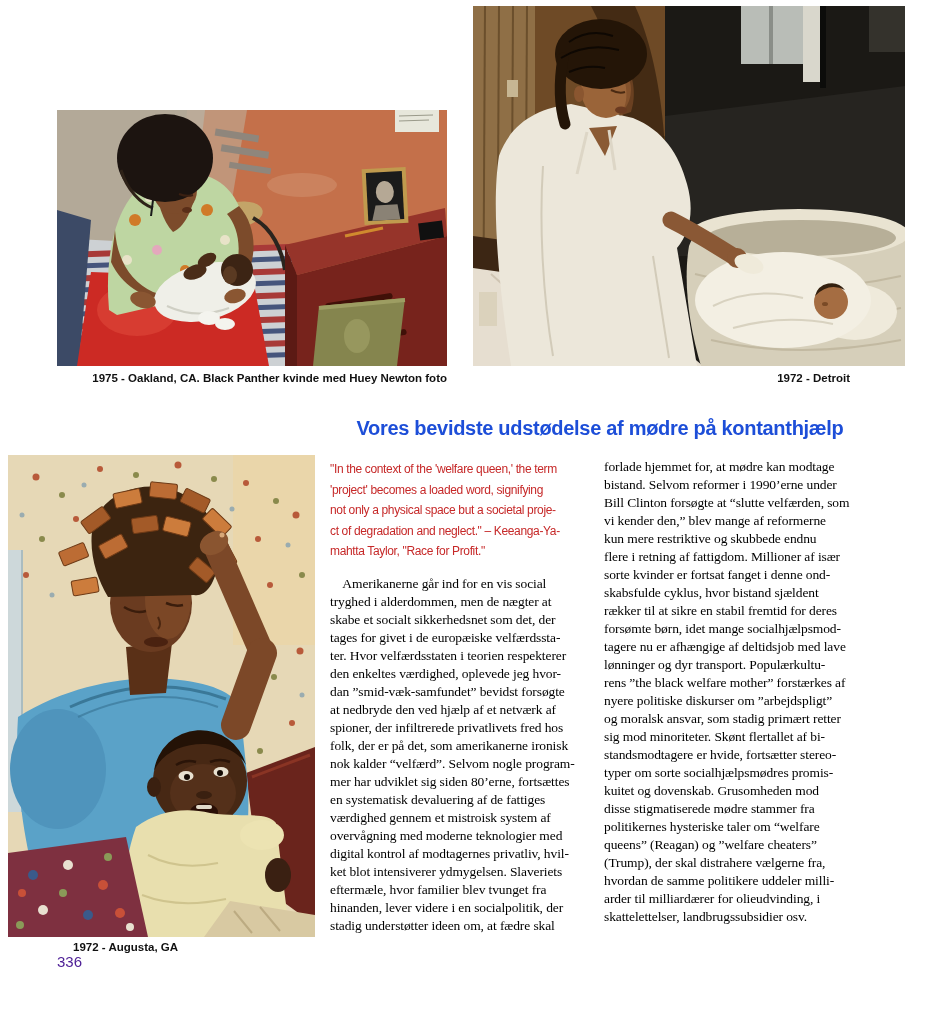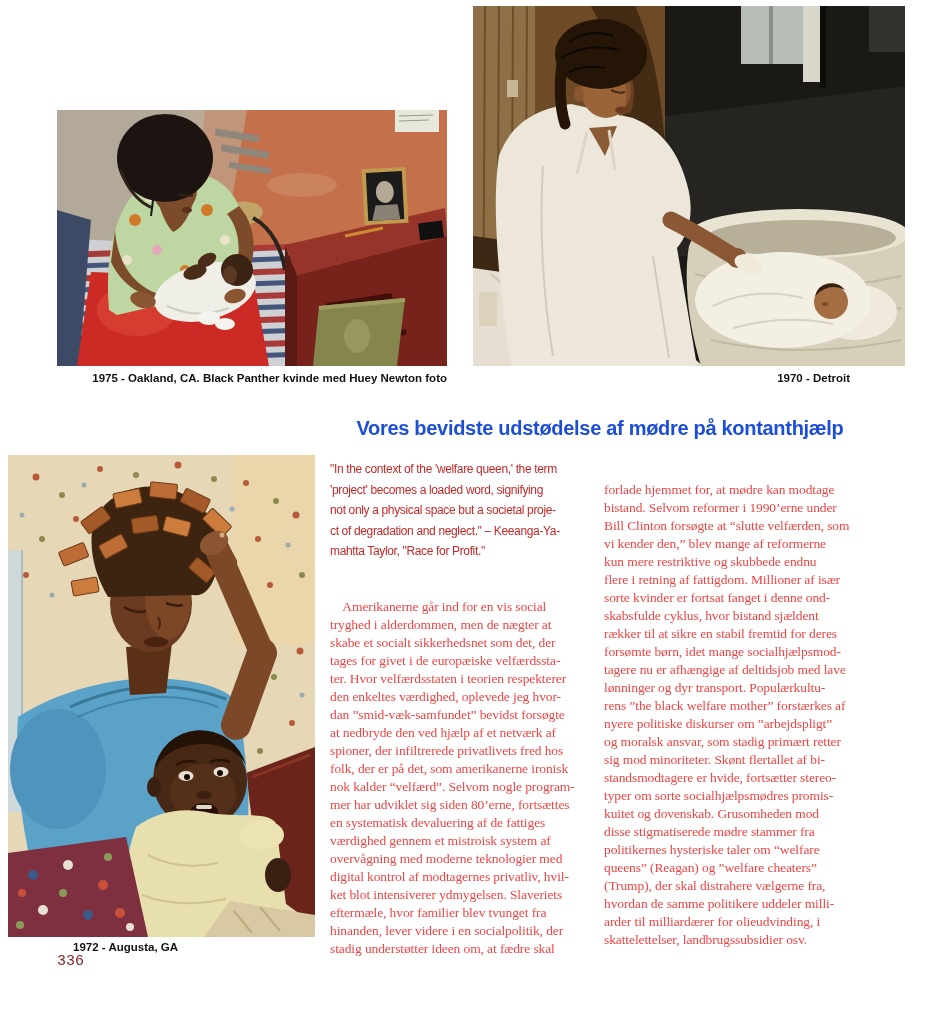--- a/index.html
+++ b/index.html
@@ -20,27 +20,27 @@
     letter-spacing:-0.3px;color:#1d4ed8;white-space:pre;
   }
   #pull-quote{
     position:absolute;left:330px;top:459px;width:272px;
     font-family:"Liberation Sans", sans-serif;font-size:12px;font-weight:500;
     line-height:20.5px;letter-spacing:-0.35px;white-space:pre;color:#c62828;
   }
   .body-col{
     position:absolute;width:276px;
     font-family:"Liberation Serif", serif;font-size:13.5px;line-height:18px;
-    letter-spacing:-0.1px;color:#ef4444;white-space:pre;margin-top:23px;
+    letter-spacing:-0.1px;color:#000000;white-space:pre;
   }
   #col1{left:330px;top:575px;}
   #col2{left:604px;top:458px;}
   #page-number{
     position:absolute;left:57px;top:953px;
-    font-family:Liberation Mono, monospace;font-size:15px;color:#7f1d1d;
+    font-family:Liberation Sans, sans-serif;font-size:15px;color:#4c1d95;
   }
 </style>
 </head>
 <body>
 
 <div class="photo" style="left:57px;top:110px;width:390px;height:256px;">
 <svg viewBox="0 0 390 256" preserveAspectRatio="none">
   <rect width="390" height="256" fill="#c4704a"></rect>
   <polygon points="0,0 148,0 118,256 0,256" fill="#b3a998"></polygon>
   <polygon points="130,0 190,0 170,120 120,110" fill="#bfae9a" opacity="0.6"></polygon>
@@ -189,21 +189,21 @@
     <path d="M240,300 q40,-20 90,-8 M260,322 q50,-14 100,-4" stroke="#d8d2c0" stroke-width="2" fill="none"></path>
     <circle cx="358" cy="296" r="17" fill="#a56d42"></circle>
     <path d="M342,290 a17,17 0 0 1 30,-6 q-16,-8 -30,6" fill="#33200f"></path>
     <ellipse cx="352" cy="298" rx="3" ry="2" fill="#7a4a26"></ellipse>
   </g>
   <path d="M198,214 C222,226 244,240 260,250" stroke="#8a5835" stroke-width="17" stroke-linecap="round"></path>
   <circle cx="264" cy="252" r="10" fill="#8a5835"></circle>
   <ellipse cx="276" cy="258" rx="15" ry="9" fill="#efeada" transform="rotate(20 276 258)"></ellipse>
 </svg>
 </div>
-<div class="caption center" style="left:490px;top:372px;width:360px;">1970 - Detroit</div>
+<div class="caption center" style="left:490px;top:372px;width:360px;">1972 - Detroit</div>
 
 <div id="heading">Vores bevidste udstødelse af mødre på kontanthjælp</div>
 
 <div class="photo" style="left:8px;top:455px;width:307px;height:482px;">
 <svg viewBox="0 0 307 482" preserveAspectRatio="none">
   <rect width="307" height="482" fill="#e6d8b6"></rect>
   <rect x="225" y="0" width="82" height="190" fill="#ecd6a2" opacity="0.6"></rect>
   <g>
     <g fill="#b85a3a">
       <circle cx="28" cy="22" r="3.5"></circle>

